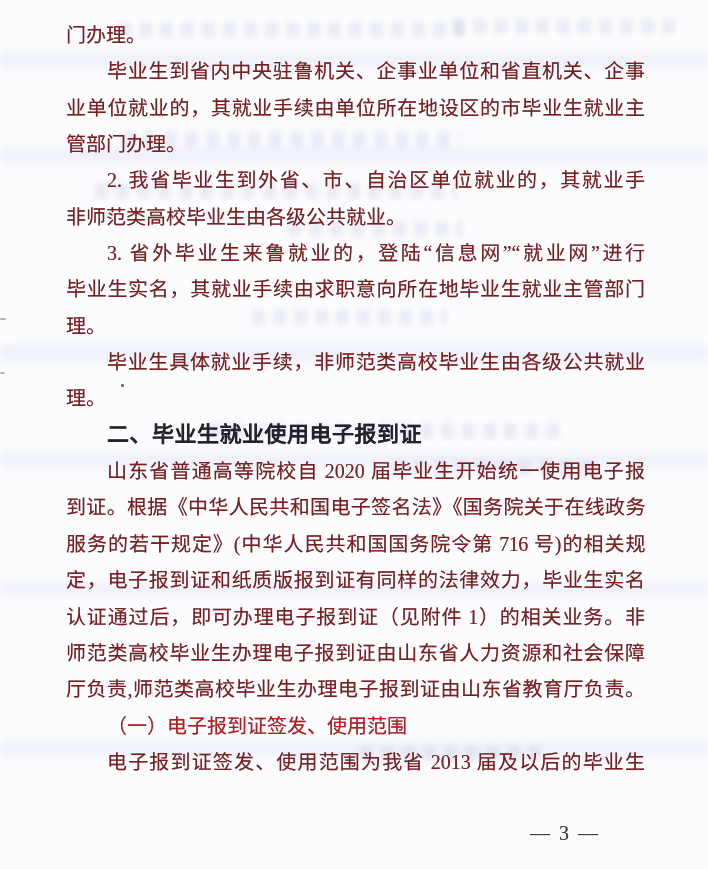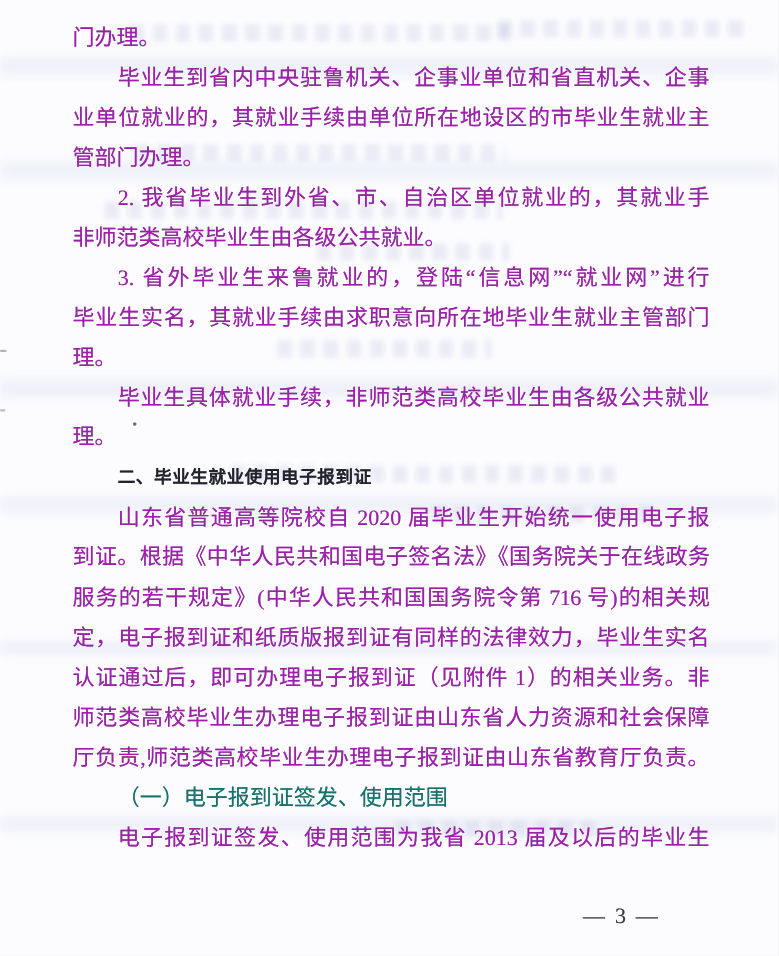--- a/index.html
+++ b/index.html
@@ -45,45 +45,45 @@
   .text-block {
     position: absolute;
     left: 66px;
     right: 63px;
     top: 17px;
   }
   .line {
     height: 36.35px;
     line-height: 36.35px;
     font-size: 20px;
-    color: #a21caf;
+    color: #7f1d1d;
     white-space: nowrap;
     text-shadow: 0 0 0.5px rgba(44, 46, 66, 0.55);
   }
   .line.full {
     white-space: normal;
     text-align: justify;
     text-align-last: justify;
     overflow: hidden;
   }
   .line.indent {
     text-indent: 41px;
   }
   .line.tight {
     letter-spacing: -0.45px;
   }
   .line.h1 {
     font-family: "Liberation Sans", sans-serif;
     font-weight: 700;
-    font-size: 16px;
+    font-size: 22px;
     color: #23242b;
     letter-spacing: 0.5px;
   }
   .line.h2 {
-    color: #0f766e;
+    color: #b91c1c;
   }
   .page-number {
     position: absolute;
     top: 820px;
     right: 108px;
     font-size: 20px;
     line-height: 26px;
     color: #3a3b45;
     font-family: "Liberation Serif", serif;
     letter-spacing: 2px;

